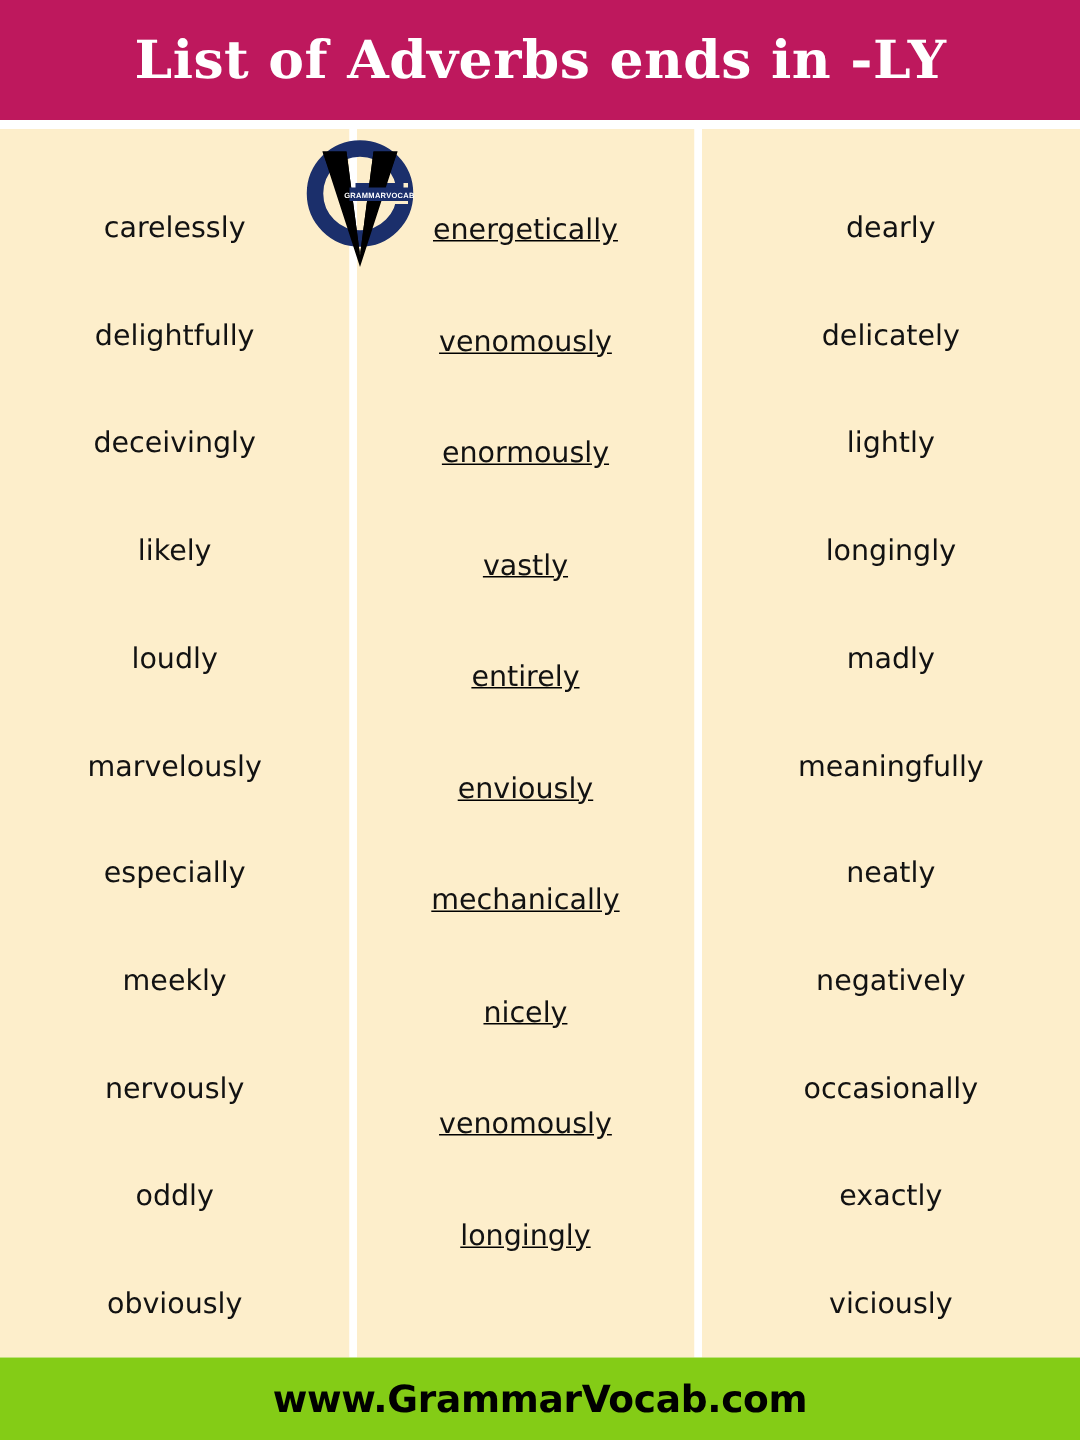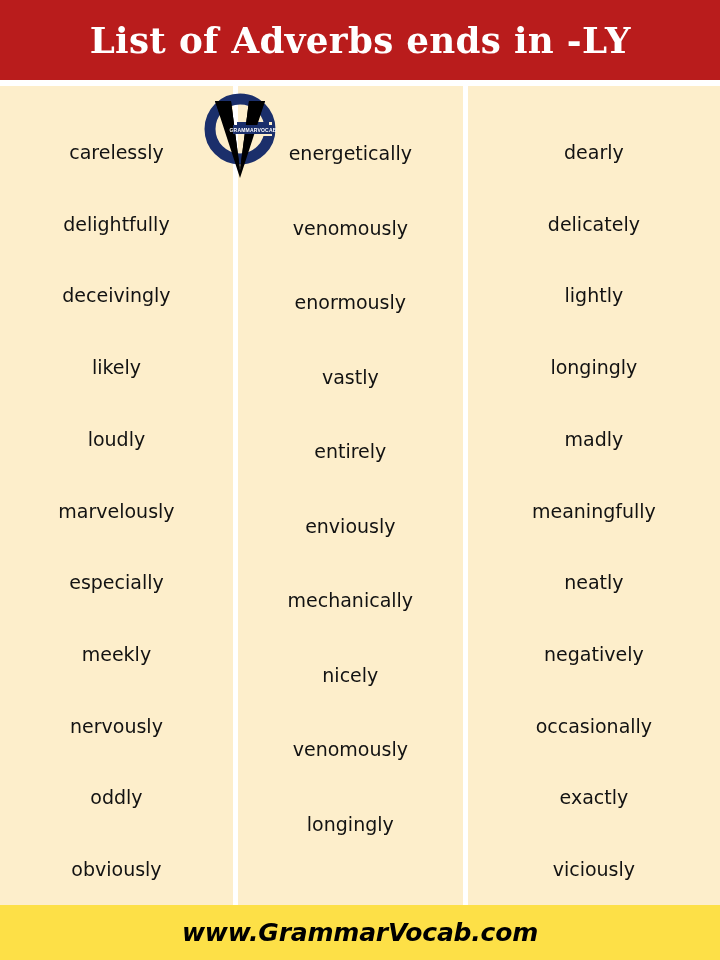--- a/index.html
+++ b/index.html
@@ -21,21 +21,21 @@
     background: #ffffff;
   }
 
   
   .header-banner {
     position: absolute;
     left: 0;
     top: 0;
     width: 720px;
     height: 80px;
-    background: #b91c1c;
+    background: #be185d;
     display: flex;
     align-items: center;
     justify-content: center;
   }
   .header-title {
     font-family: "DejaVu Serif", "Liberation Serif", serif;
     font-weight: bold;
     font-size: 35px;
     letter-spacing: 0.3px;
     color: #ffffff;
@@ -58,21 +58,21 @@
   .word-column {
     background: #fdeecb;
     display: flex;
     flex-direction: column;
     align-items: flex-start;
     padding-top: 30px;
     box-sizing: border-box;
   }
   .col-1 { width: 240px; }
   .col-divider-a { width: 5px; background: #ffffff; }
-  .col-2 { width: 232px; }
+  .col-2 { width: 232px; text-decoration: underline; }
   .col-divider-b { width: 5px; background: #ffffff; }
   .col-3 { width: 260px; }
 
   .word-item {
     width: 100%;
     text-align: center;
     font-family: "DejaVu Sans", "Liberation Sans", sans-serif;
     font-size: 19px;
     color: #121212;
     height: 74.5px;
@@ -92,25 +92,24 @@
     pointer-events: none;
   }
 
   
   .footer {
     position: absolute;
     left: 0;
     top: 905px;
     width: 720px;
     height: 55px;
-    background: #fde047;
+    background: #84cc16;
     display: flex;
     align-items: center;
     justify-content: center;
-    font-style: italic;
   }
   .footer-text {
     font-family: "DejaVu Sans", "Liberation Sans", sans-serif;
     font-weight: bold;
     font-size: 25px;
     color: #000000;
     letter-spacing: -0.2px;
   }
 </style>
 </head>

